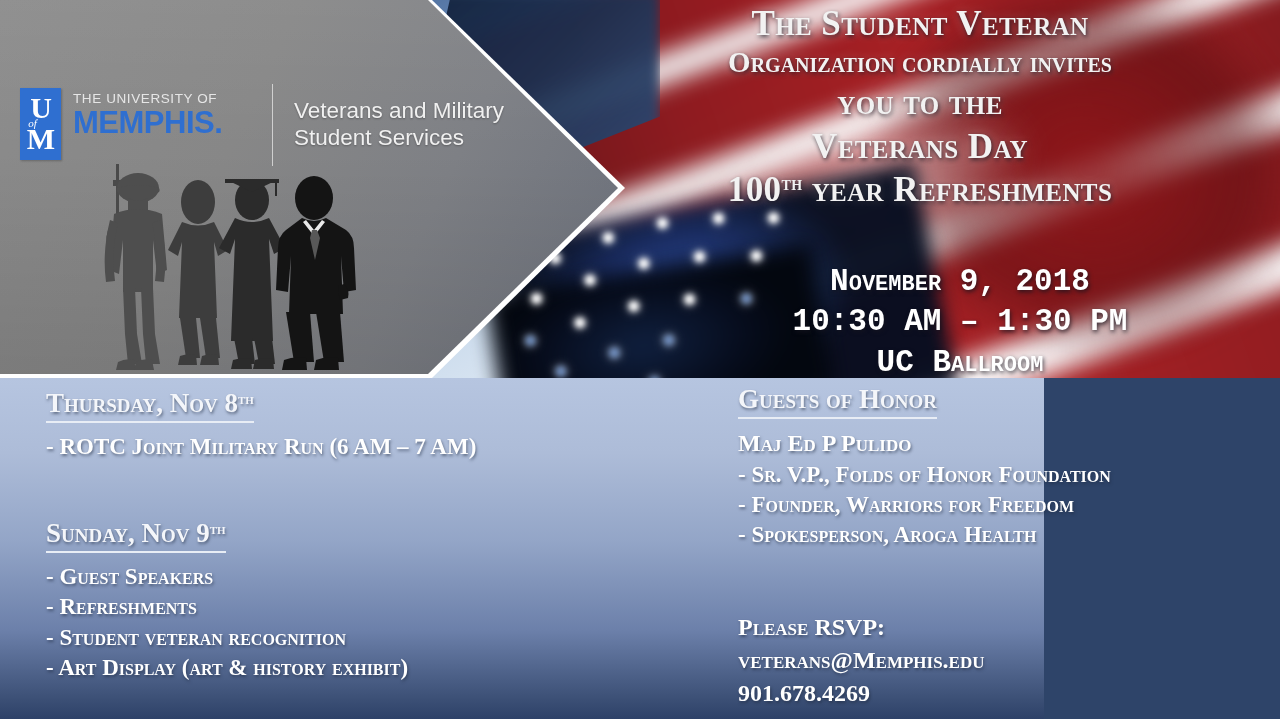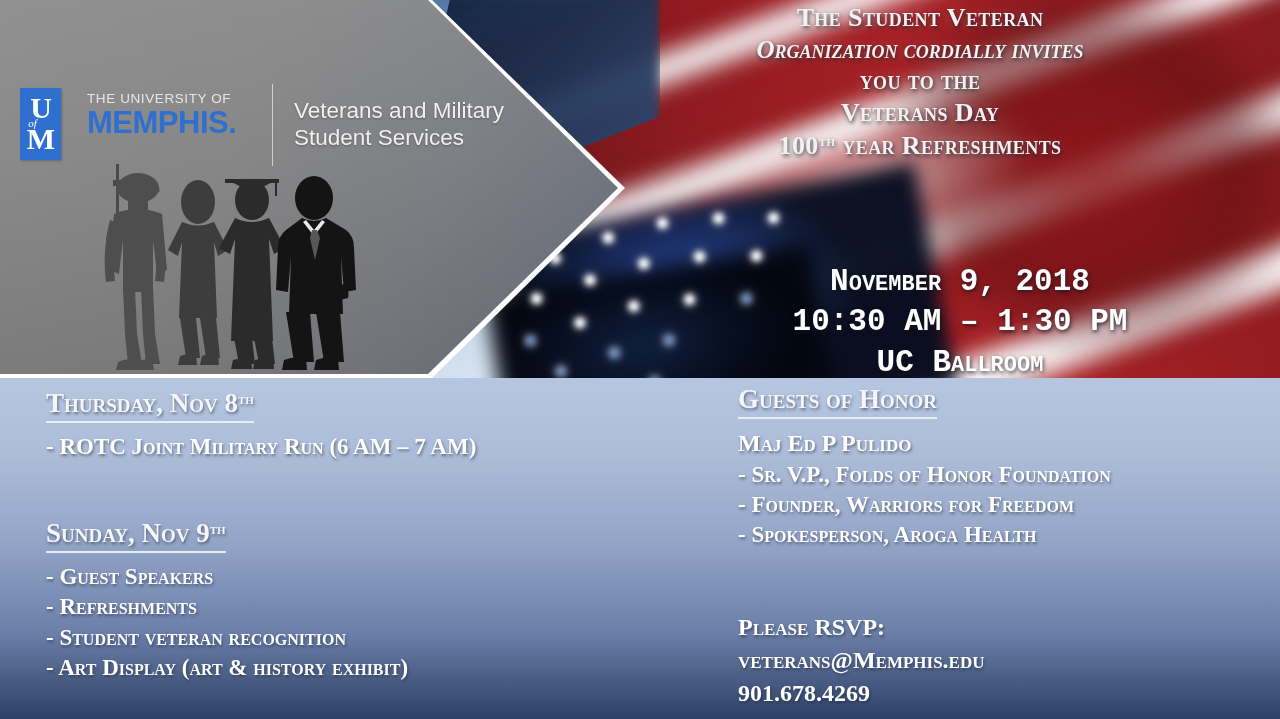--- a/index.html
+++ b/index.html
@@ -94,21 +94,21 @@
   
   #lockup{position:absolute;left:20px;top:88px;display:flex;align-items:flex-start;}
   .umshield{
     width:41px;height:72px;background:#2f6fd0;
     display:flex;flex-direction:column;align-items:center;justify-content:center;
     color:#fff;line-height:.88;box-shadow:1px 1px 2px rgba(0,0,0,.25);
   }
   .umshield .u{font-size:30px;font-weight:700;letter-spacing:-1px;font-family:"Liberation Serif",serif;}
   .umshield .of{font-size:11px;font-style:italic;font-family:"Liberation Serif",serif;margin:-3px 16px -2px 0;}
   .umshield .m{font-size:30px;font-weight:700;letter-spacing:-1px;font-family:"Liberation Serif",serif;}
-  #wordmark{margin-left:26px;padding-top:4px;}
+  #wordmark{margin-left:12px;padding-top:4px;}
   .wm-top{color:#e6e6e6;font-size:13.5px;letter-spacing:.6px;font-weight:400;line-height:1;}
   .wm-bot{color:#2f6fd0;font-size:31px;font-weight:700;letter-spacing:-.5px;line-height:1.02;margin-top:1px;}
   #divider{position:absolute;left:272px;top:84px;width:1px;height:82px;background:rgba(235,235,235,.72);}
   #unit{
     position:absolute;left:294px;top:97px;
     color:#f0f0f0;font-size:22.5px;line-height:1.22;font-weight:400;
     text-shadow:0 1px 2px rgba(0,0,0,.3);
   }
 
   
@@ -118,40 +118,40 @@
   #headline{
     position:absolute;left:560px;top:2px;width:720px;
     text-align:center;
     color:#f2f2f2;
     text-shadow:1px 2px 4px rgba(20,20,30,.75), 0 0 12px rgba(255,255,255,.25);
   }
   .hl{
     font-family:"Liberation Serif", serif;
     font-variant:small-caps;
     font-weight:700;
-    font-size:26px;
+    font-size:35px;
     line-height:1.24;
     letter-spacing:.4px;
     white-space:nowrap;
   }
-  .hl.l2{font-size:25px;letter-spacing:0;font-style:italic;}
+  .hl.l2{font-size:29px;letter-spacing:0;}
   .hl sup{font-size:.58em;vertical-align:.52em;font-variant:small-caps;}
   #whenwhere{
     position:absolute;left:640px;top:262px;width:640px;
     text-align:center;color:#ffffff;
     text-shadow:1px 2px 4px rgba(20,20,30,.8);
   }
   .ww{
     font-family:Liberation Mono, monospace;
     font-variant:small-caps;font-weight:700;font-size:31px;line-height:1.3;
   }
 
   
   #panel{
-    position:absolute;left:0;top:378px;width:1280px;height:341px;
+    position:absolute;left:0;top:378px;width:1044px;height:341px;
     background:linear-gradient(180deg,#b6c5e0 0%,#adbcd8 22%,#93a5c7 48%,#6c80aa 74%,#3c5076 94%,#2d4168 100%);
   }
   .colL{position:absolute;left:46px;top:10px;width:640px;}
   .colR{position:absolute;left:738px;top:6px;width:530px;}
   .sechead{
     font-family:"Liberation Serif",serif;
     font-variant:small-caps;font-weight:700;
     font-size:27px;color:#f4f6fa;
     display:inline-block;
     border-bottom:2px solid #e8edf5;

